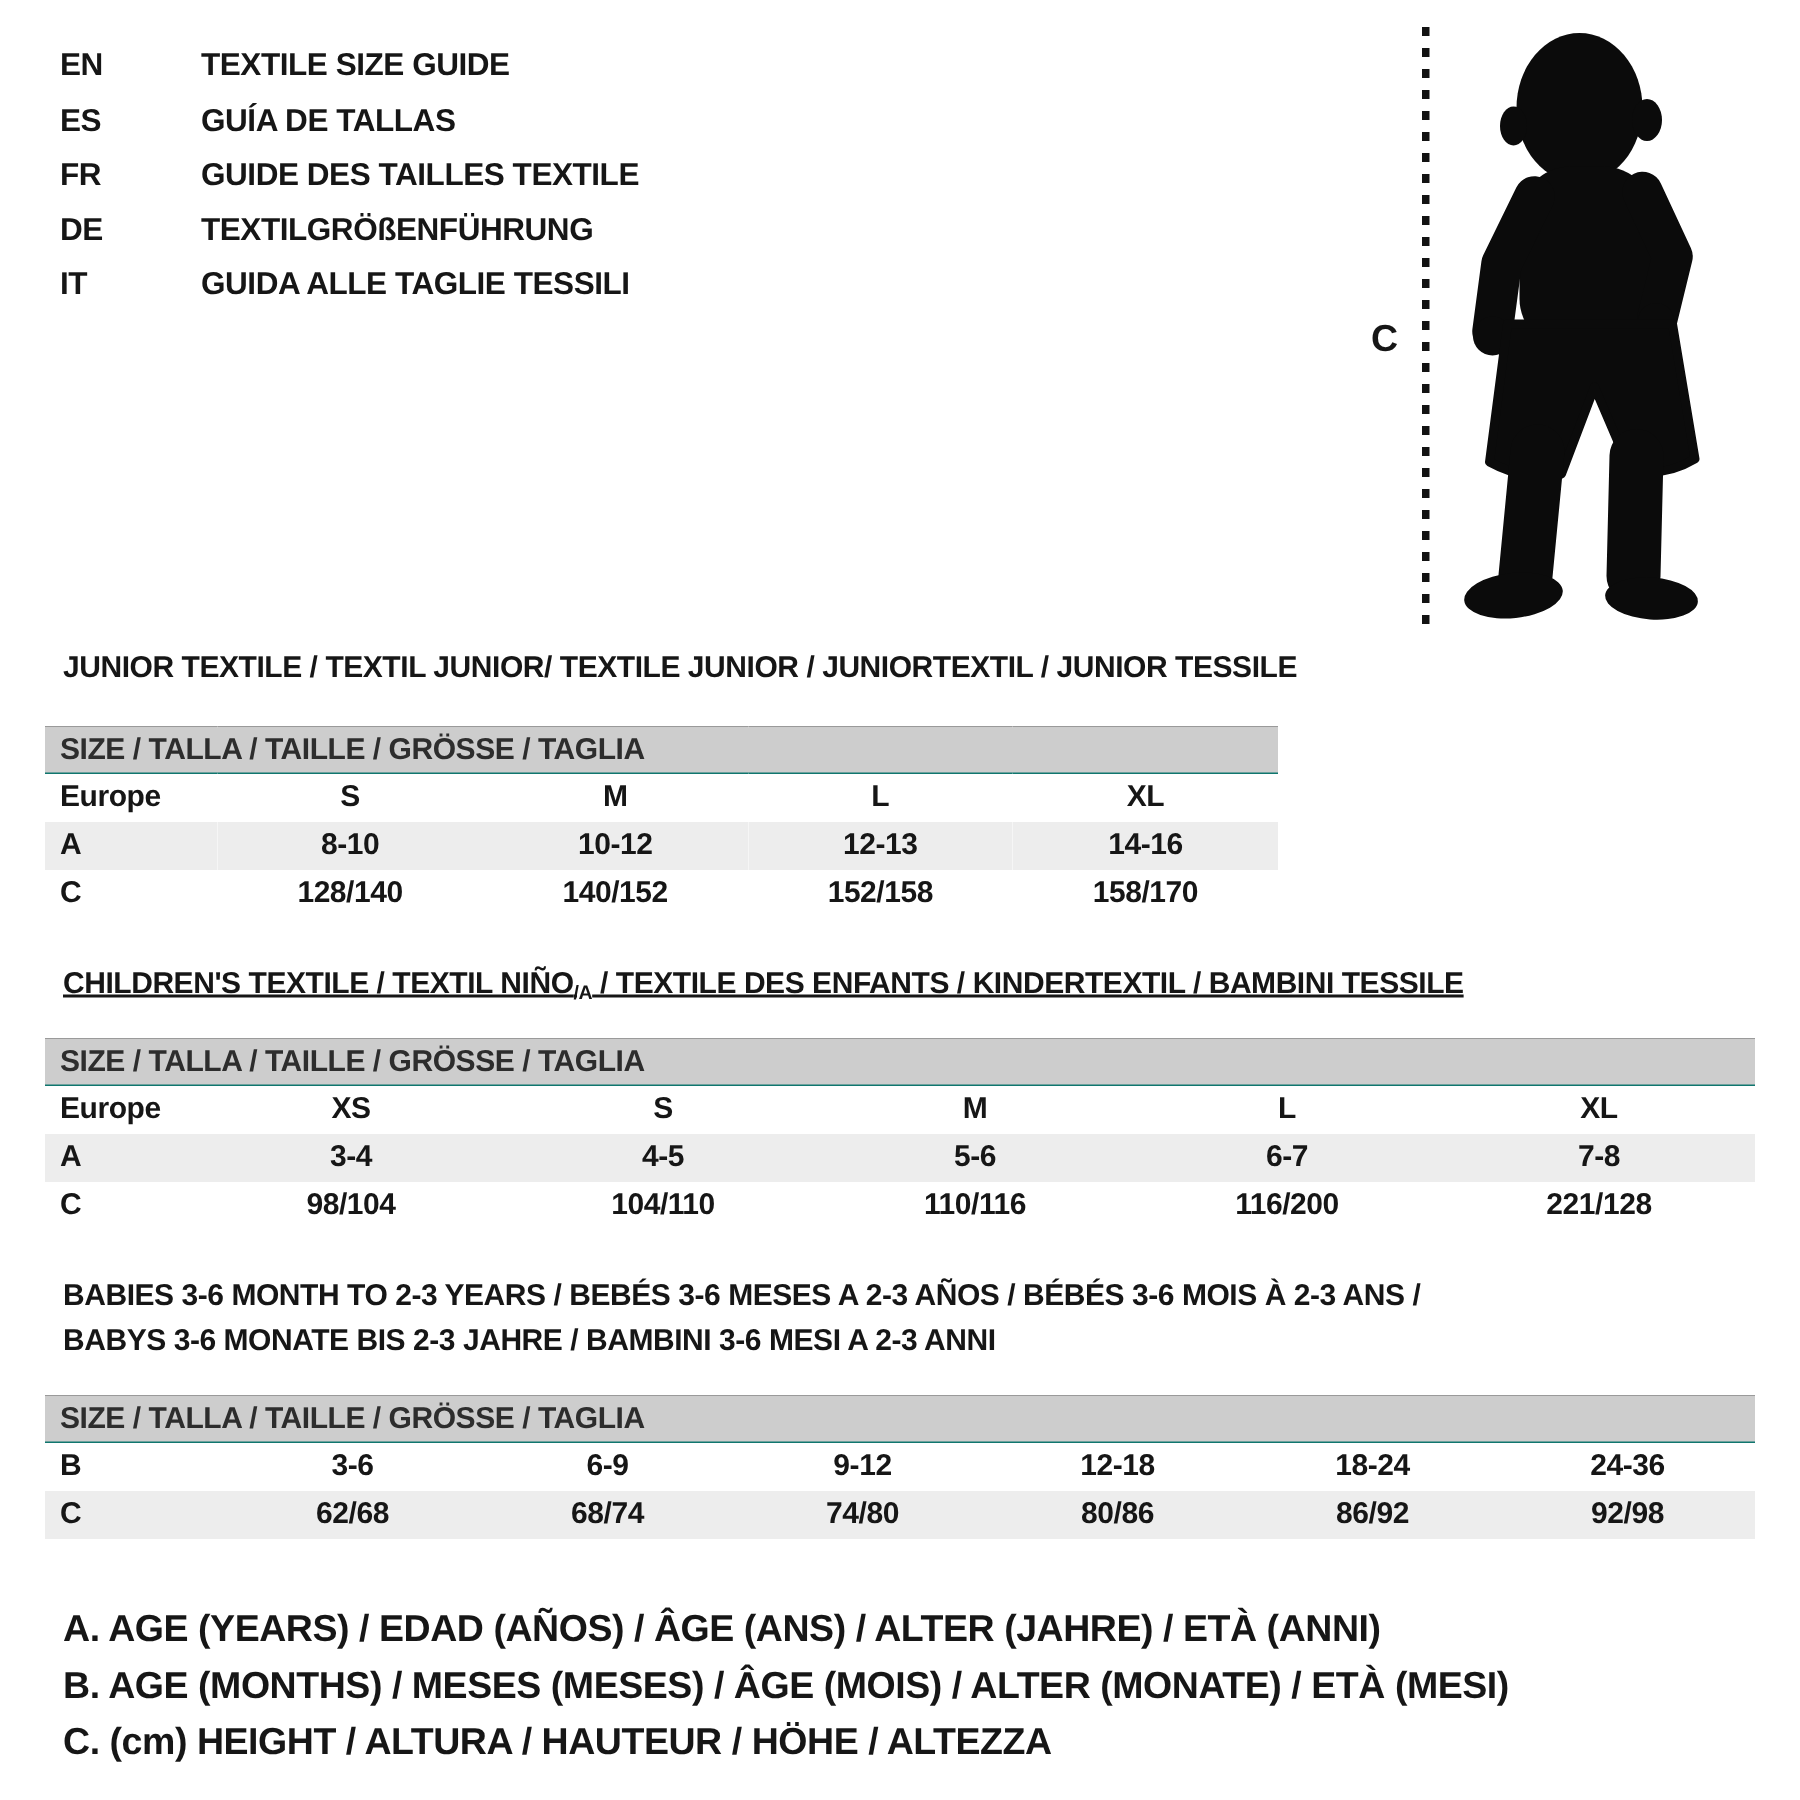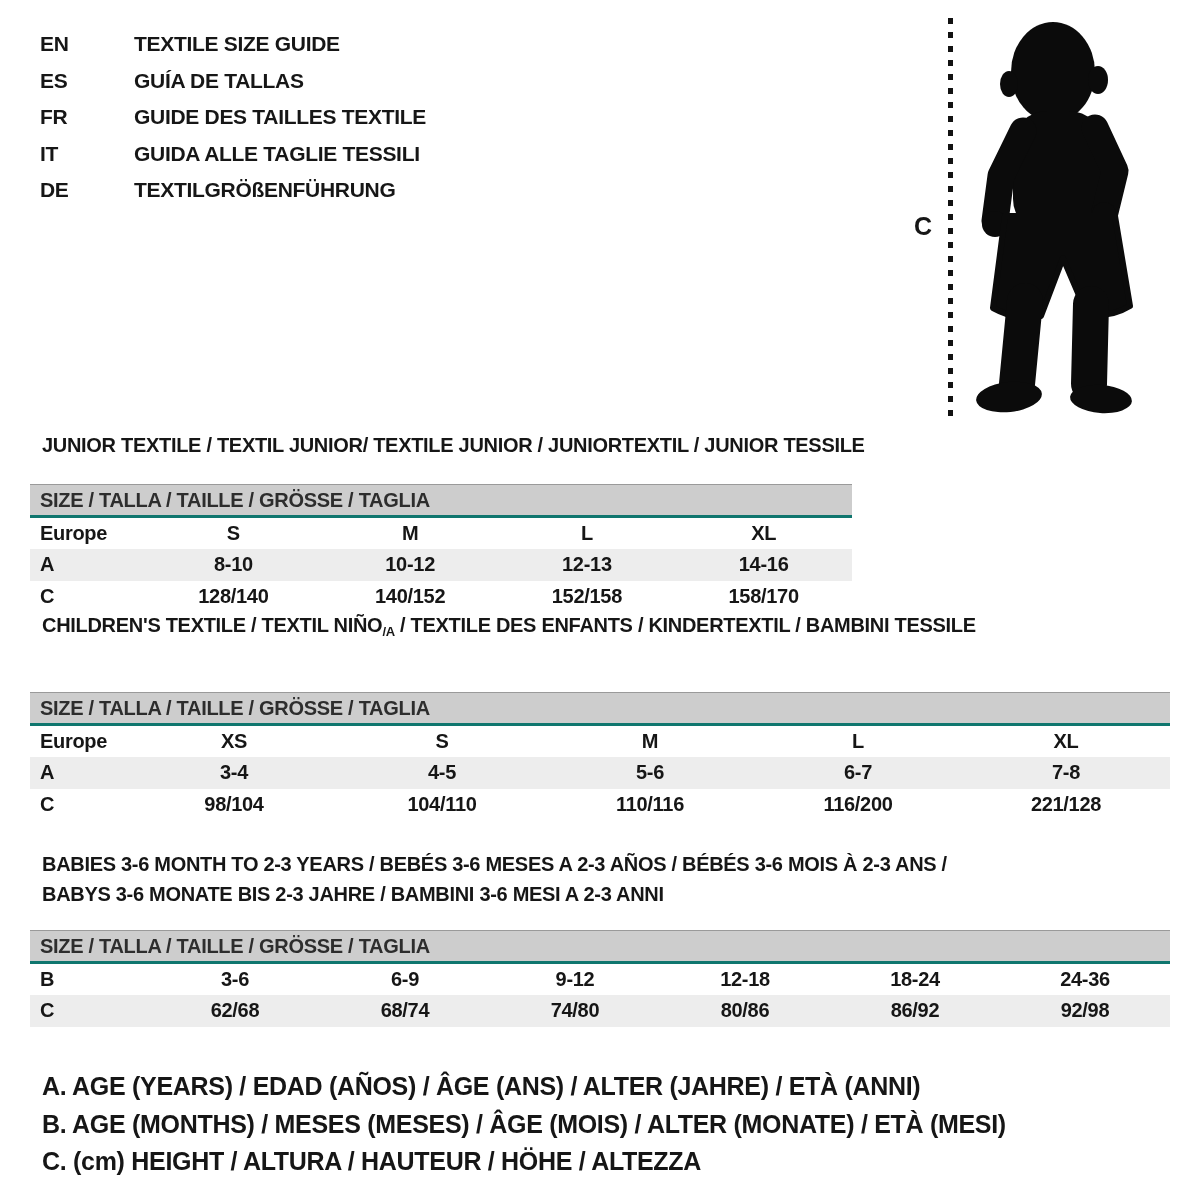--- a/index.html
+++ b/index.html
@@ -23,21 +23,21 @@
   .section-title{position:absolute;left:42px;font-size:20px;white-space:nowrap;}
   .section-title .subsz{font-size:13px;vertical-align:-4px;}
   .two-line{line-height:30px;}
   table.size-table{
     position:absolute;border-collapse:collapse;table-layout:fixed;
     font-size:20px;font-weight:bold;color:#161616;
   }
   table.size-table td{padding:0;text-align:center;vertical-align:middle;overflow:hidden;white-space:nowrap;}
   td.bar{
     background:#cdcdcd;text-align:left !important;padding-left:10px !important;
-    color:#2d2d2d;height:30px;border-top:1px solid #9a9a9a;border-bottom:3px solid #0f766e;
+    color:#2d2d2d;height:30px;border-top:1px solid #9a9a9a;border-bottom:1px solid #0f766e;
   }
   tr.data-row{height:32px;}
   tr.data-row td.lbl{text-align:left;padding-left:10px;}
   tr.alt{background:#ededed;}
   
   .legend{position:absolute;left:42px;top:1068px;font-size:25px;line-height:37.5px;}
 </style>
 </head>
 <body>
 
@@ -50,26 +50,26 @@
     </div>
     <div class="lang-row">
       <span class="lang-code">ES</span>
       <span class="lang-title">GUÍA DE TALLAS</span>
     </div>
     <div class="lang-row">
       <span class="lang-code">FR</span>
       <span class="lang-title">GUIDE DES TAILLES TEXTILE</span>
     </div>
     <div class="lang-row">
+      <span class="lang-code">DE</span>
+      <span class="lang-title">TEXTILGRÖßENFÜHRUNG</span>
+    </div>
+    <div class="lang-row">
       <span class="lang-code">IT</span>
       <span class="lang-title">GUIDA ALLE TAGLIE TESSILI</span>
-    </div>
-    <div class="lang-row">
-      <span class="lang-code">DE</span>
-      <span class="lang-title">TEXTILGRÖßENFÜHRUNG</span>
     </div>
   </div>
 
   <div class="measure-line"></div>
   <div class="measure-label">C</div>
   <svg class="toddler" viewBox="0 0 178 404" aria-hidden="true">
     <g fill="#0b0b0b" stroke="#0b0b0b" stroke-linecap="round" stroke-linejoin="round">
 
       <ellipse cx="88" cy="56" rx="42" ry="50" stroke="none"></ellipse>
       <ellipse cx="44" cy="68" rx="9" ry="13" stroke="none"></ellipse>
@@ -122,21 +122,21 @@
     <tr class="data-row">
       <td class="lbl">C</td>
       <td>128/140</td>
       <td>140/152</td>
       <td>152/158</td>
       <td>158/170</td>
     </tr>
   </tbody>
     </table>
 
-  <div class="section-title" style="top:614px;"><span>CHILDREN'S TEXTILE / TEXTIL NIÑO</span><span class="subsz">/A</span><span> / TEXTILE DES ENFANTS / KINDERTEXTIL / BAMBINI TESSILE</span></div>
+  <div class="section-title" style="top:645px;text-decoration:underline;"><span>CHILDREN'S TEXTILE / TEXTIL NIÑO</span><span class="subsz">/A</span><span> / TEXTILE DES ENFANTS / KINDERTEXTIL / BAMBINI TESSILE</span></div>
   <table class="size-table" style="left:30px;top:692px;width:1140px;">
     <colgroup>
         <col style="width:100px;">
         <col>
         <col>
         <col>
         <col>
         <col>
       </colgroup>
     <tbody>

